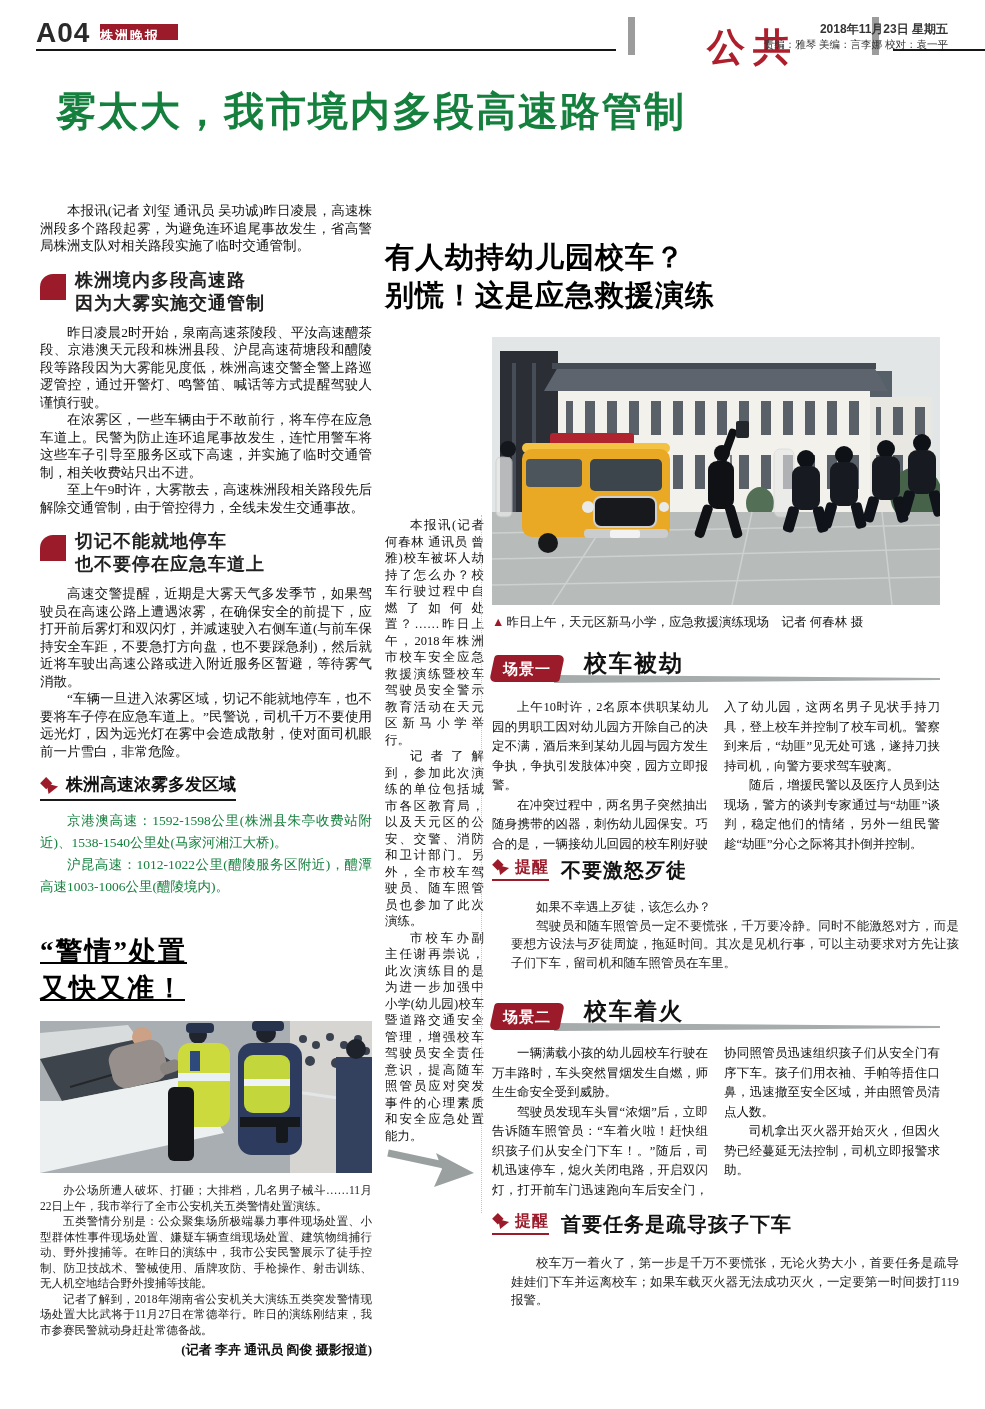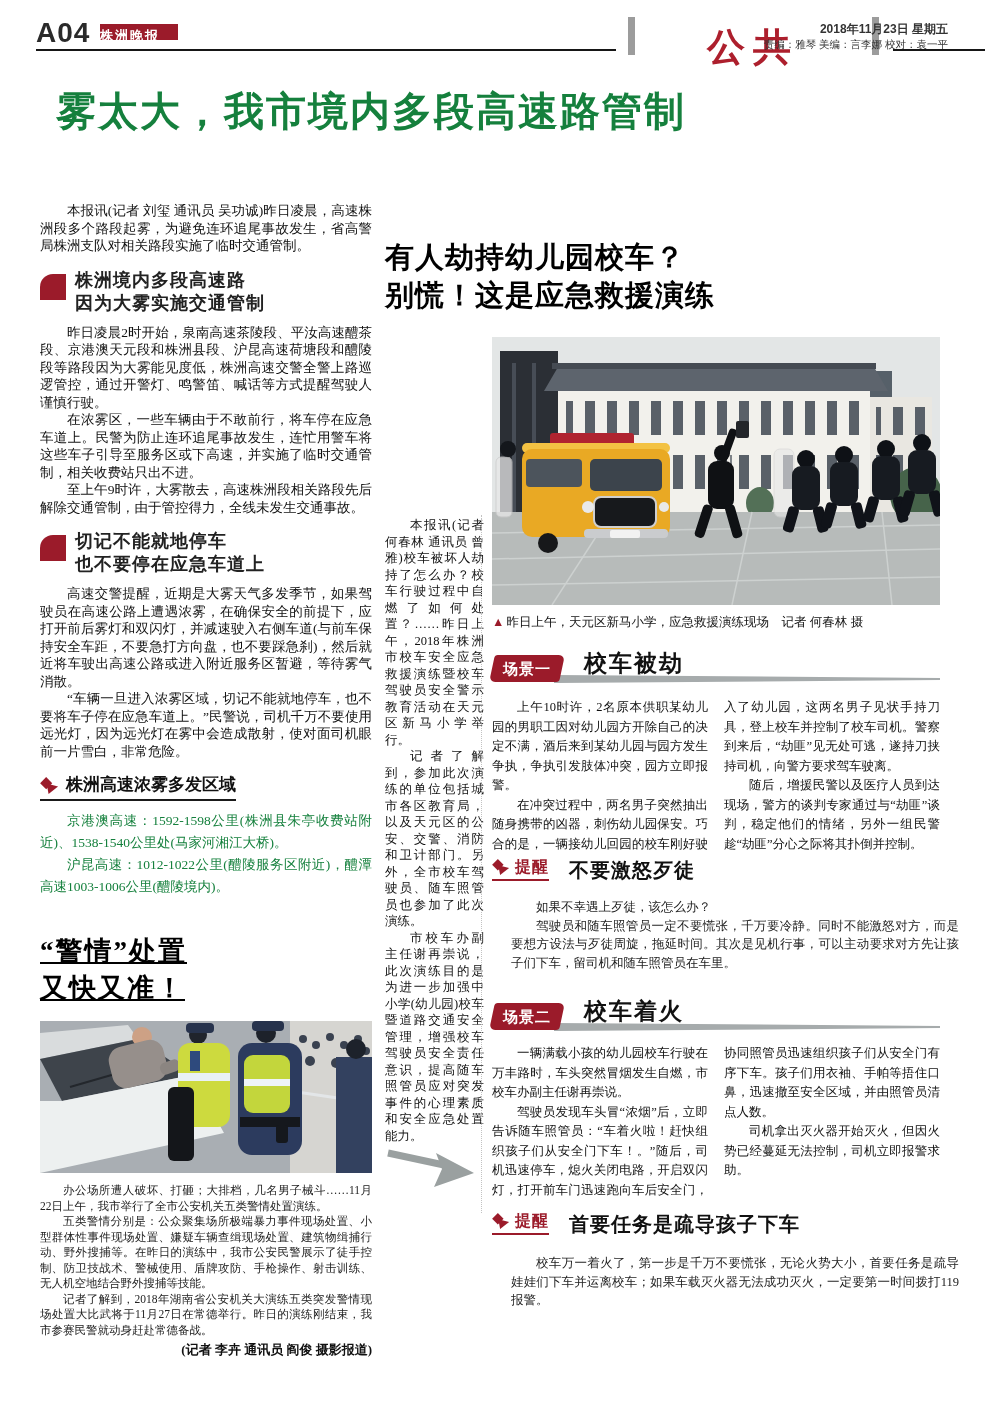--- a/index.html
+++ b/index.html
@@ -60,21 +60,21 @@
   .swoosh{position:absolute;left:62px;top:23px;right:0;height:8px;background:#a6abac;
           clip-path:polygon(0 0,100% 36%,100% 64%,0 100%);}
   .scene-badge{position:absolute;left:0;top:3px;width:70px;height:27px;background:#9b1b2a;
                transform:skewX(-12deg);border-radius:3px 6px 3px 6px;z-index:2;}
   .scene-badge span{display:block;transform:skewX(12deg);color:#fff;text-align:center;
                     font:700 15px/27px "Liberation Sans",sans-serif;letter-spacing:1px;}
   .scene-title{position:absolute;left:92px;top:-4px;font:700 23px/30px "Liberation Sans",sans-serif;color:#111;letter-spacing:2px;z-index:2;}
   .scene-text{position:absolute;left:492px;width:448px;column-count:2;column-gap:16px;overflow:hidden;}
   .scene-text p{margin:0;font:12.5px/19.5px "Liberation Serif",serif;text-align:justify;text-indent:2em;}
 
-  .tip-hdr{position:absolute;left:492px;display:flex;align-items:flex-end;gap:20px;}
+  .tip-hdr{position:absolute;left:492px;display:flex;align-items:flex-end;gap:12px;}
   .tip-tag{display:inline-flex;align-items:center;gap:5px;border-bottom:2px solid #9b1b2a;padding-bottom:3px;}
   .tip-label{color:#9b1b2a;font:700 16px/18px "Liberation Sans",sans-serif;letter-spacing:1px;}
   .tip-title{font:700 20px/22px "Liberation Sans",sans-serif;color:#111;letter-spacing:1px;}
   .tip-text{position:absolute;left:511px;width:448px;overflow:hidden;}
   .tip-text p{margin:0;font:12.5px/18.5px "Liberation Serif",serif;text-align:justify;text-indent:2em;color:#222;}
 </style>
 </head>
 <body>
 
 <div class="page">
@@ -307,21 +307,21 @@
   </div>
 
   <div class="scene-hdr" style="top:1000px;">
     <div class="swoosh"></div>
     <div class="scene-badge">
       <span>场景二</span>
     </div>
     <div class="scene-title">校车着火</div>
   </div>
   <div class="scene-text" style="top:1044px;height:168px;">
-    <p>一辆满载小孩的幼儿园校车行驶在万丰路时，车头突然冒烟发生自燃，市校车办副主任谢再崇说。</p>
+    <p>一辆满载小孩的幼儿园校车行驶在万丰路时，车头突然冒烟发生自燃，师生生命安全受到威胁。</p>
     <p>驾驶员发现车头冒“浓烟”后，立即告诉随车照管员：“车着火啦！赶快组织孩子们从安全门下车！。”随后，司机迅速停车，熄火关闭电路，开启双闪灯，打开前车门迅速跑向车后安全门，协同照管员迅速组织孩子们从安全门有序下车。孩子们用衣袖、手帕等捂住口鼻，迅速撤至安全区域，并由照管员清点人数。</p>
     <p>司机拿出灭火器开始灭火，但因火势已经蔓延无法控制，司机立即报警求助。</p>
 
   </div>
 
   <div class="tip-hdr" style="top:1212px;">
     <span class="tip-tag">
       <svg width="18" height="18" viewBox="0 0 20 20">
         <g fill="#9b1b2a">
           <rect x="2" y="3" width="9" height="9" transform="rotate(45 6.5 7.5)"></rect>

